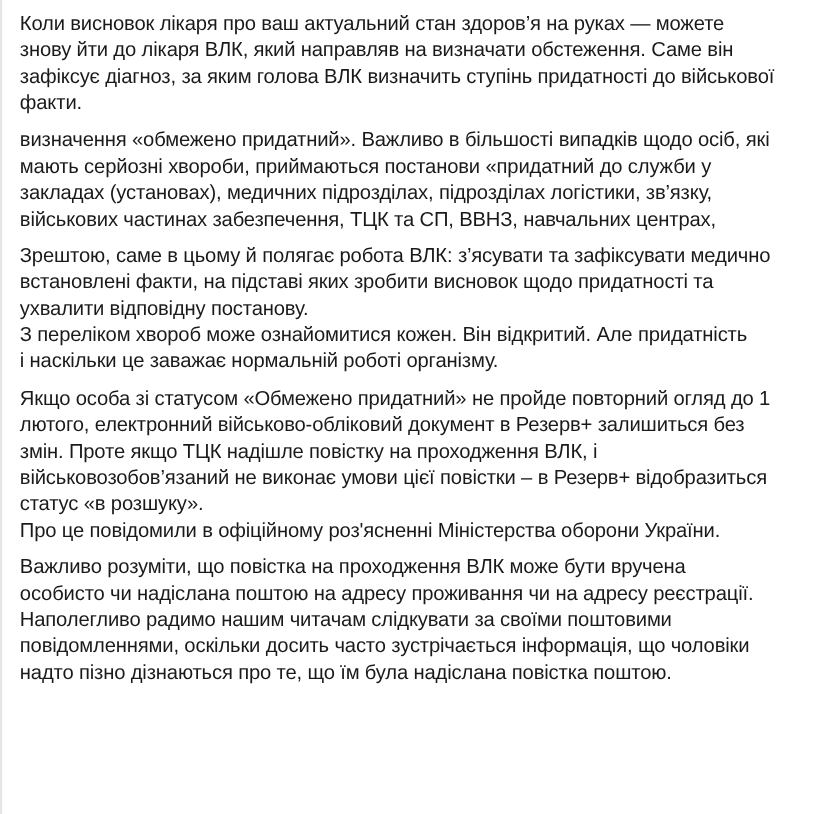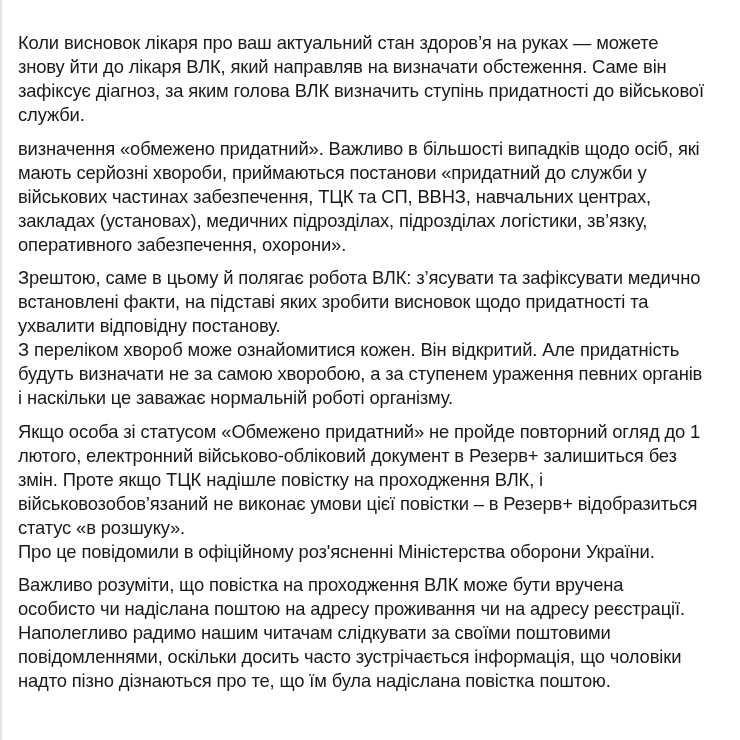--- a/index.html
+++ b/index.html
@@ -24,56 +24,53 @@
   .post {
     position: absolute;
     left: 18px;
     top: 9px;
     width: 720px;
     font-family: "Liberation Sans", "DejaVu Sans", sans-serif;
     font-size: 18.4px;
     line-height: 24px;
     color: #1a1a1a;
     letter-spacing: -0.15px;
-    margin-top: 22px;
   }
   .para {
     margin: 0 0 9.5px 0;
     white-space: nowrap;
   }
   .line {
     display: block;
     height: 24px;
   }
 </style>
 </head>
 <body>
 
 <div class="left-rule"></div>
 
 <div class="post">
   <p class="para">
     <span class="line">Коли висновок лікаря про ваш актуальний стан здоров’я на руках — можете</span>
     <span class="line">знову йти до лікаря ВЛК, який направляв на визначати обстеження. Саме він</span>
     <span class="line">зафіксує діагноз, за яким голова ВЛК визначить ступінь придатності до військової</span>
-    <span class="line">служби.</span>
+    <span class="line">факти.</span>
   </p>
   <p class="para">
     <span class="line">визначення «обмежено придатний». Важливо в більшості випадків щодо осіб, які</span>
     <span class="line">мають серйозні хвороби, приймаються постанови «придатний до служби у</span>
+    <span class="line">закладах (установах), медичних підрозділах, підрозділах логістики, зв’язку,</span>
     <span class="line">військових частинах забезпечення, ТЦК та СП, ВВНЗ, навчальних центрах,</span>
-    <span class="line">закладах (установах), медичних підрозділах, підрозділах логістики, зв’язку,</span>
-    <span class="line">оперативного забезпечення, охорони».</span>
   </p>
   <p class="para">
     <span class="line">Зрештою, саме в цьому й полягає робота ВЛК: з’ясувати та зафіксувати медично</span>
     <span class="line">встановлені факти, на підставі яких зробити висновок щодо придатності та</span>
     <span class="line">ухвалити відповідну постанову.</span>
     <span class="line">З переліком хвороб може ознайомитися кожен. Він відкритий. Але придатність</span>
-    <span class="line">будуть визначати не за самою хворобою, а за ступенем ураження певних органів</span>
     <span class="line">і наскільки це заважає нормальній роботі організму.</span>
   </p>
   <p class="para">
     <span class="line">Якщо особа зі статусом «Обмежено придатний» не пройде повторний огляд до 1</span>
     <span class="line">лютого, електронний військово-обліковий документ в Резерв+ залишиться без</span>
     <span class="line">змін. Проте якщо ТЦК надішле повістку на проходження ВЛК, і</span>
     <span class="line">військовозобов’язаний не виконає умови цієї повістки – в Резерв+ відобразиться</span>
     <span class="line">статус «в розшуку».</span>
     <span class="line">Про це повідомили в офіційному роз'ясненні Міністерства оборони України.</span>
   </p>

